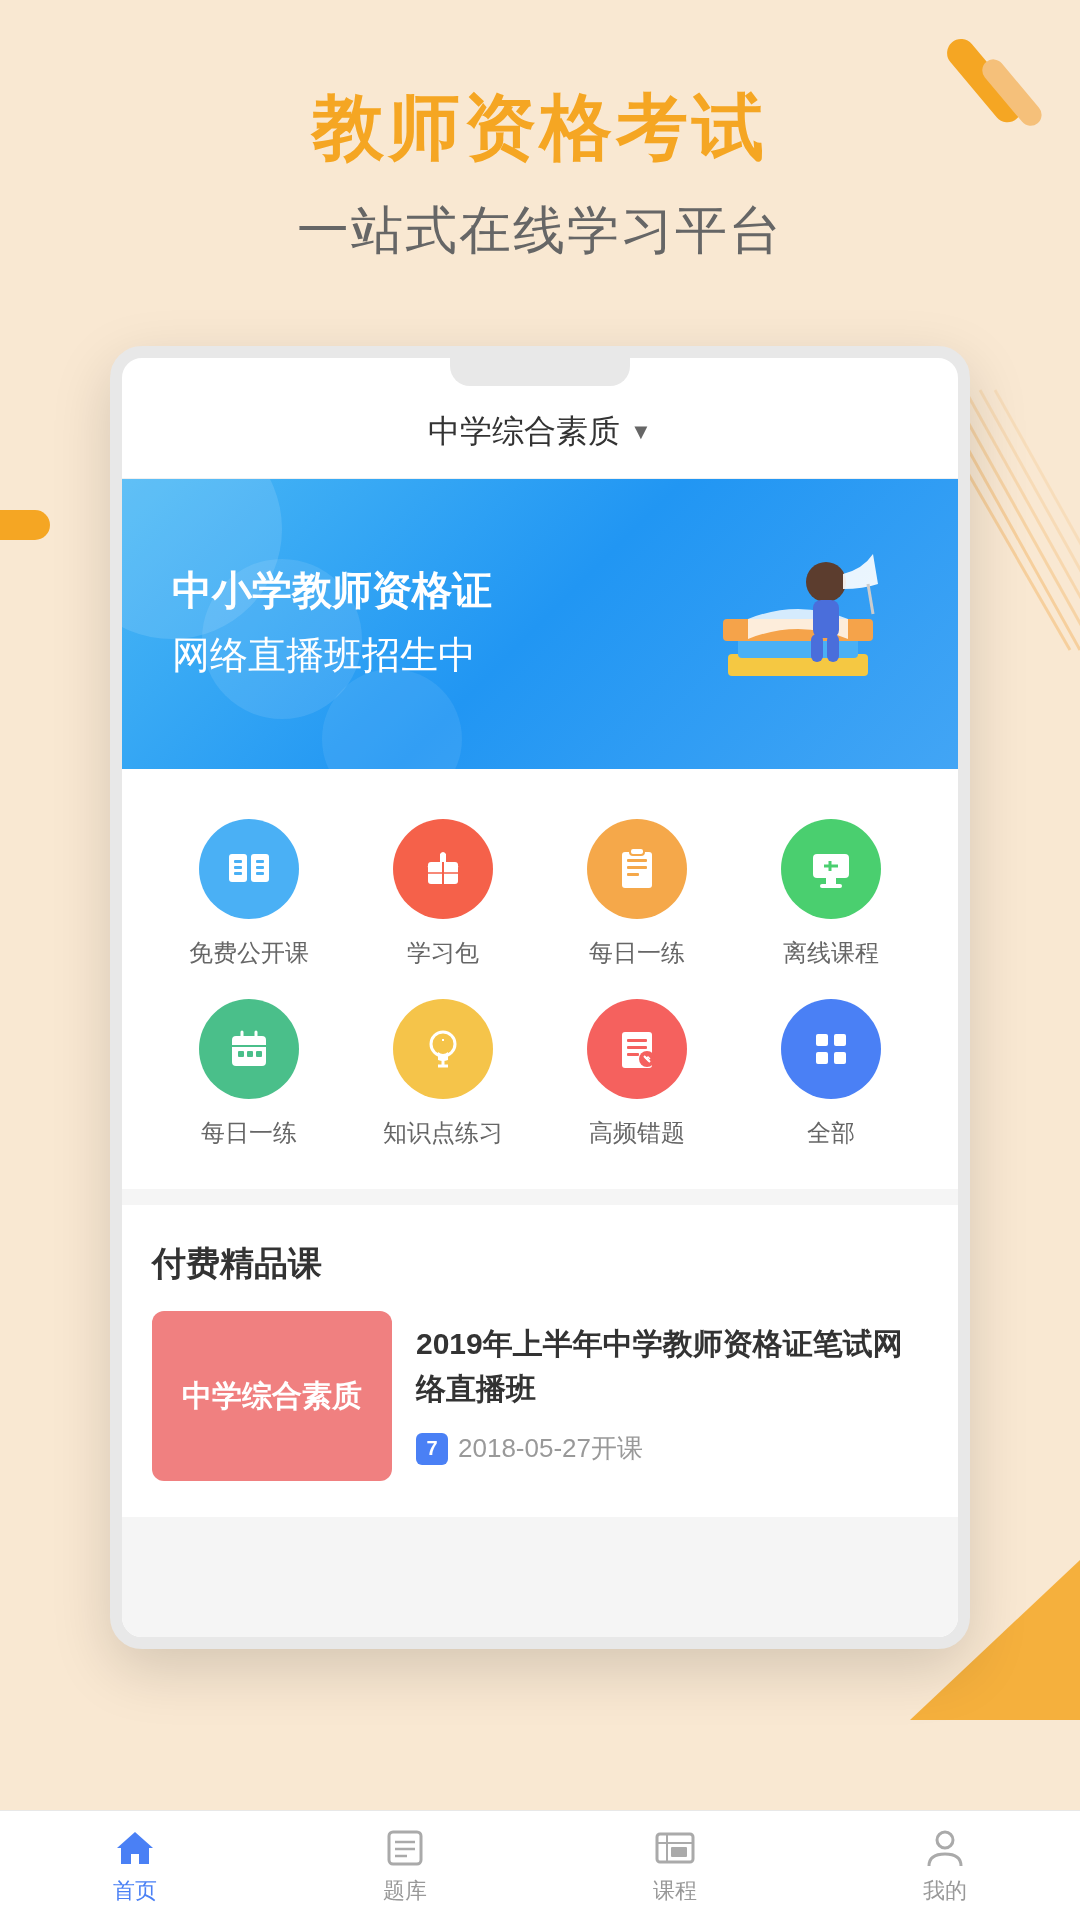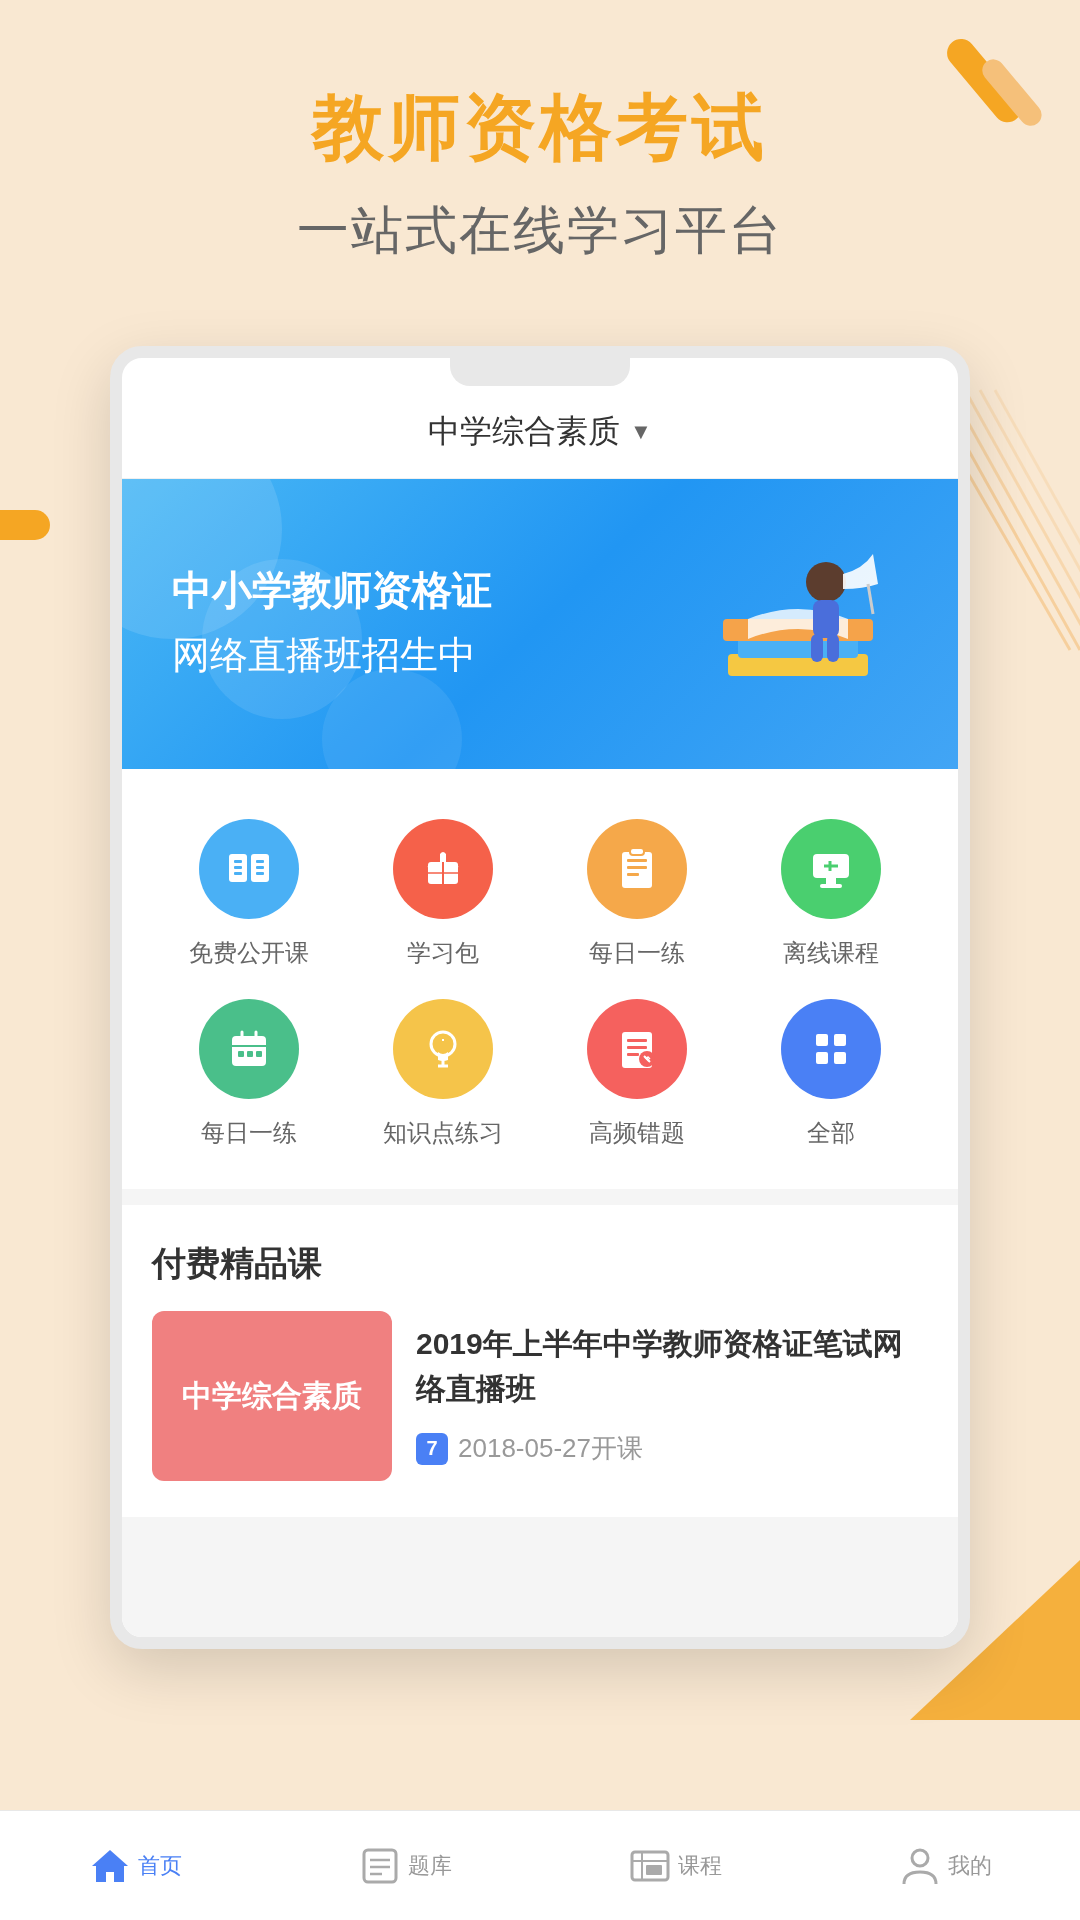--- a/index.html
+++ b/index.html
@@ -341,21 +341,21 @@
       background: #fff;
       border-top: 1px solid #e8e8e8;
       display: flex;
       align-items: stretch;
       z-index: 100;
     }
 
     .nav-item {
       flex: 1;
       display: flex;
-      flex-direction: row;
+      flex-direction: column;
       align-items: center;
       justify-content: center;
       gap: 6px;
       cursor: pointer;
     }
 
     .nav-icon {
       width: 44px;
       height: 44px;
       display: flex;

